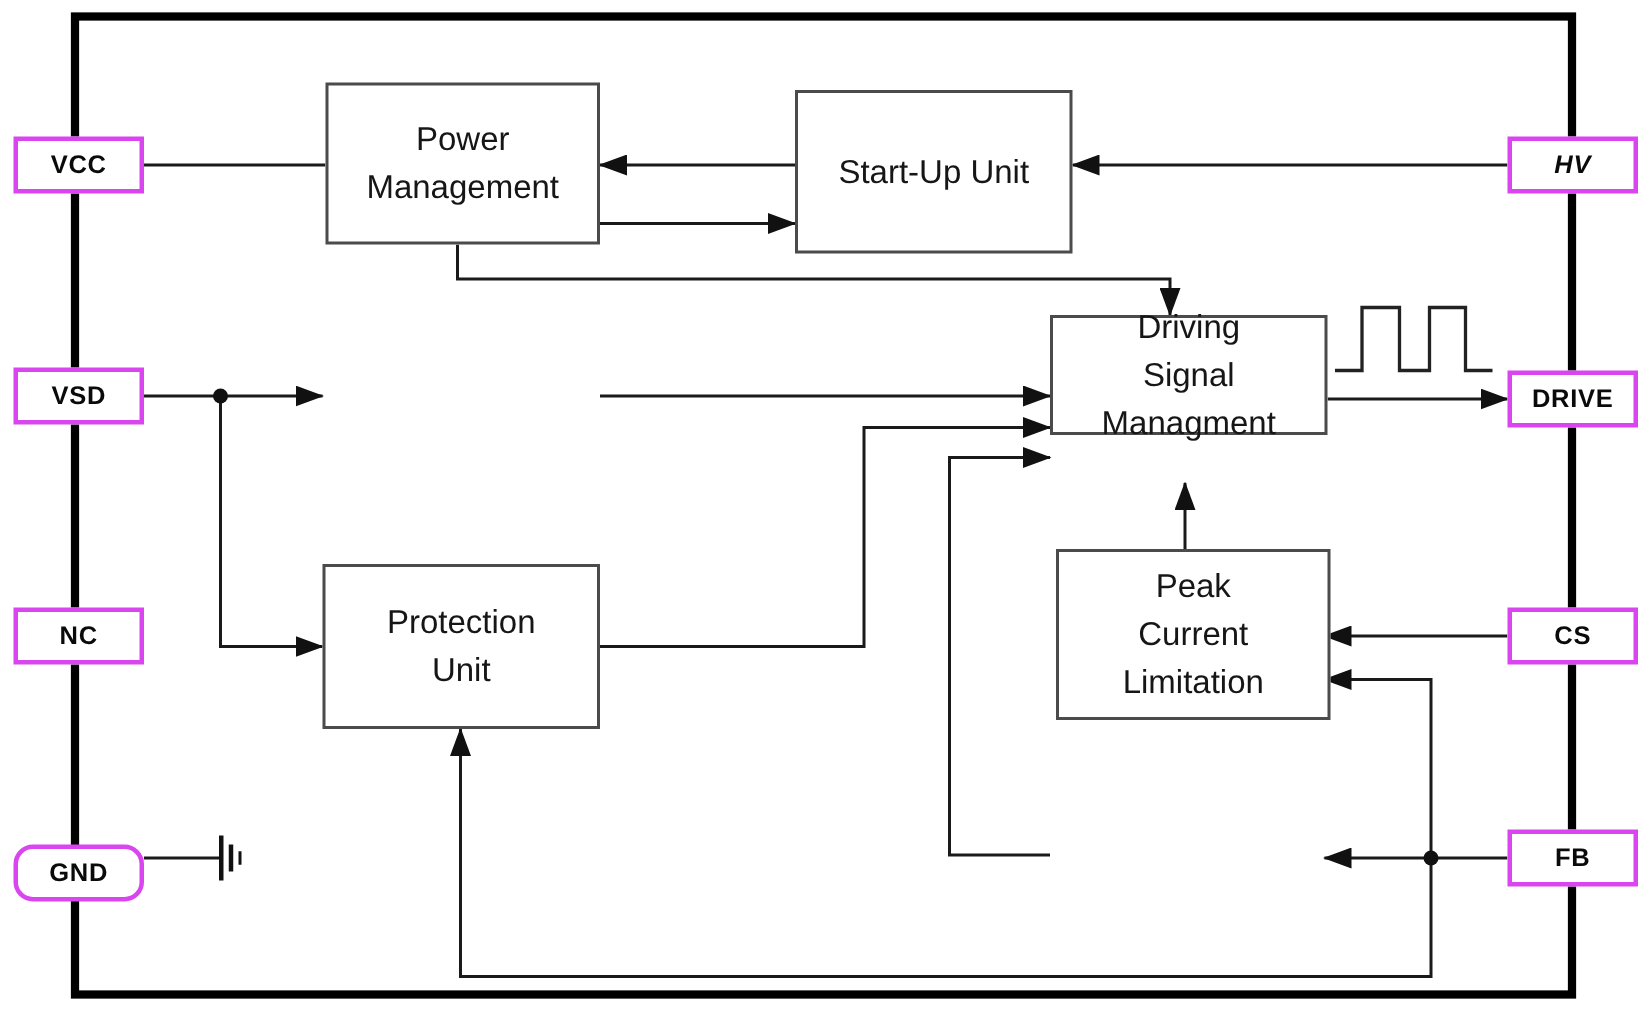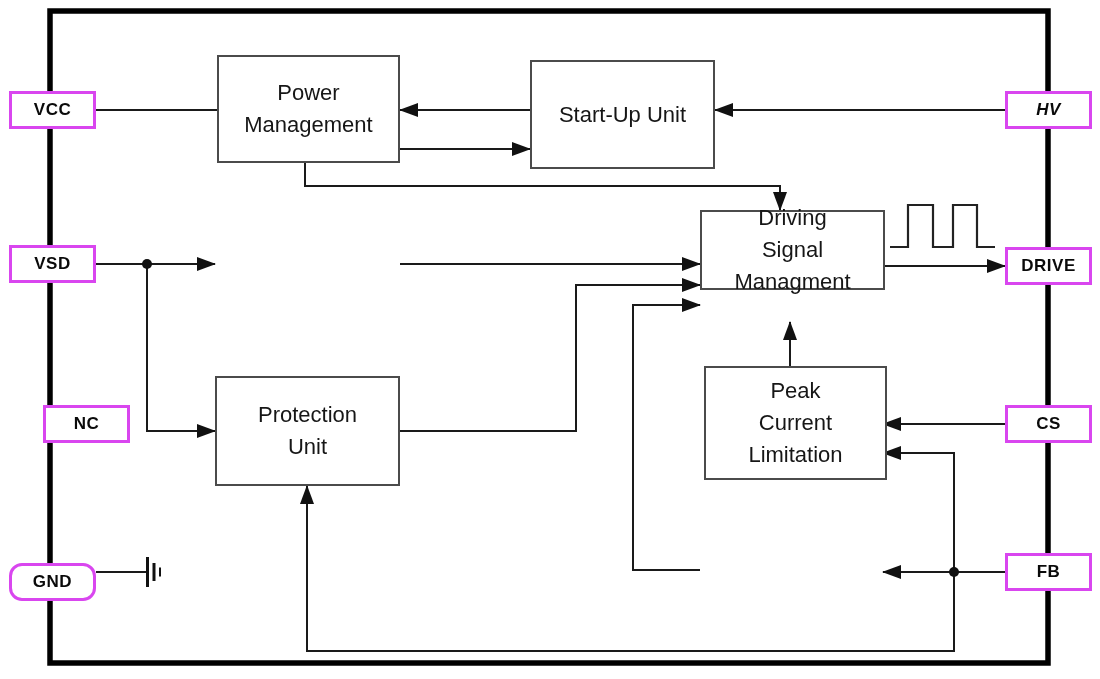--- a/index.html
+++ b/index.html
@@ -130,21 +130,21 @@
 Limitation</span>
   </div>
 
 
   <div class="pin" style="left:9px;top:91px;">
     <span class="lbl">VCC</span>
   </div>
   <div class="pin" style="left:9px;top:245px;">
     <span class="lbl">VSD</span>
   </div>
-  <div class="pin" style="left:9px;top:405px;margin-left:34px;">
+  <div class="pin" style="left:9px;top:405px;">
     <span class="lbl">NC</span>
   </div>
   <div class="pin" style="left:9px;top:563px;border-radius:13px;">
     <span class="lbl">GND</span>
   </div>
 
   <div class="pin" style="left:1005px;top:91px;font-style:italic;">
     <span class="lbl">HV</span>
   </div>
   <div class="pin" style="left:1005px;top:247px;">

